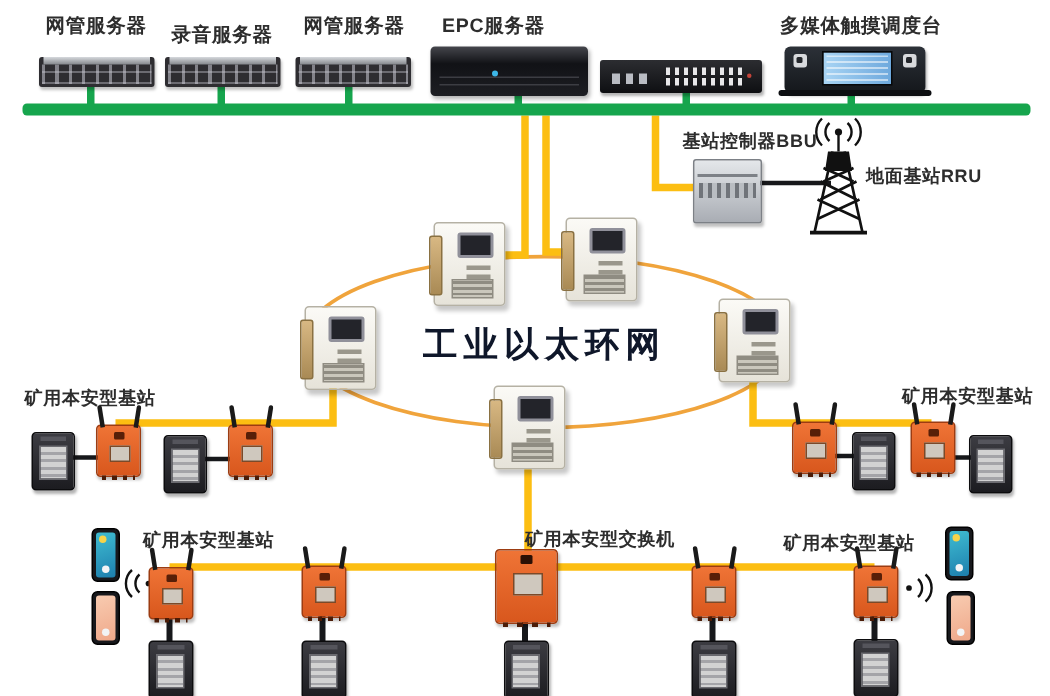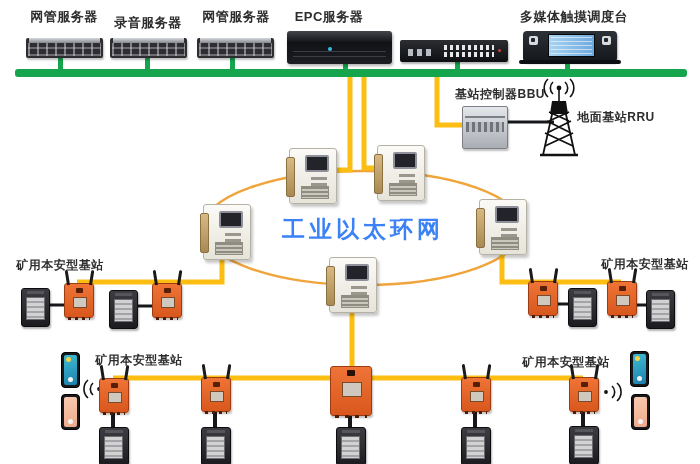--- a/index.html
+++ b/index.html
@@ -1,21 +1,21 @@
 <!DOCTYPE html>
 <html><head>
 <meta charset="utf-8">
 <style>
   html,body{margin:0;padding:0;background:#fff;}
   #canvas{position:relative;width:700px;height:464px;background:#fff;overflow:hidden;
           font-family:Liberation Sans, sans-serif;}
   .lbl{position:absolute;transform:translateX(-50%);white-space:nowrap;font-weight:bold;
        color:#2d2d2d;font-size:13px;letter-spacing:.5px;}
   .lbl.sm{font-size:12px;}
-  .lbl.ring-lbl{color:#3b82f6;font-size:23px;letter-spacing:4px;}
+  .lbl.ring-lbl{color:#0f172a;font-size:23px;letter-spacing:4px;}
   svg.lines{position:absolute;left:0;top:0;}
 
   
   .rack{position:absolute;width:77px;height:20px;background:#2e2d31;border-radius:2px;
         box-shadow:1px 2px 2px rgba(0,0,0,.25);}
   .rack .grid{position:absolute;inset:5px 2px 2px 2px;
         background:repeating-linear-gradient(90deg,rgba(200,200,210,.55) 0 2px,transparent 2px 9px),
                    repeating-linear-gradient(0deg,rgba(200,200,210,.4) 0 1.5px,transparent 1.5px 7px);}
   .rack .top{position:absolute;top:0;left:3px;right:3px;height:5px;
         background:linear-gradient(180deg,#d6d9dd,#84878c);}
@@ -299,20 +299,21 @@
       <div class="spk"></div>
       <div class="tag"></div>
       <div class="feet"></div>
   </div>
   <div class="handheld" style="left:646px;top:290px">
       <div class="cap"></div>
       <div class="panel"></div>
     </div>
 
   <div class="lbl sm" style="left:139px;top:352px">矿用本安型基站</div>
+  <div class="lbl sm" style="left:400px;top:351px">矿用本安型交换机</div>
   <div class="lbl sm" style="left:566px;top:354px">矿用本安型基站</div>
 
   <div class="phone" style="left:61px;top:352px">
     <div class="screen teal">
         <div class="cam"></div>
         <div class="dot"></div>
       </div>
   </div>
   <div class="phone" style="left:61px;top:394px">
     <div class="screen peach">

